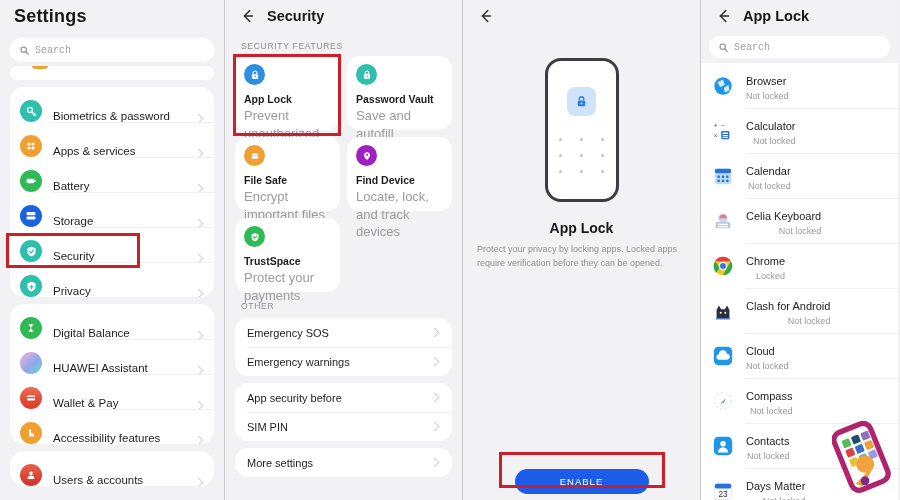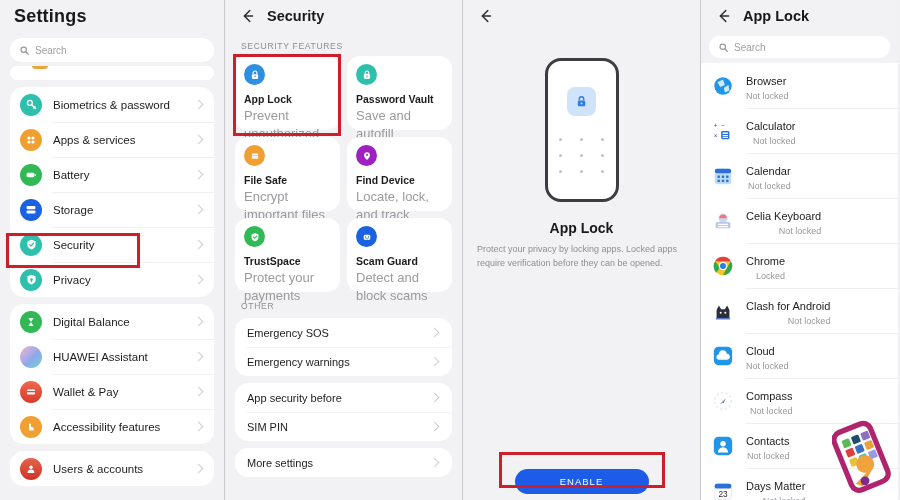--- a/index.html
+++ b/index.html
@@ -25,34 +25,34 @@
   .hdr-title { font-size:14.5px; font-weight:bold; color:#19191b; margin-left:10px; }
   .back { width:18px; height:18px; flex:0 0 auto; color:#2b2b2d; }
   .back svg { display:block; }
 
   
   .search {
     margin:6px 10px 0 10px; height:24px; background:#ffffff; border-radius:12px;
     display:flex; align-items:center; padding:0 10px; gap:6px;
   }
   .search.sm { height:22px; border-radius:11px; margin:4px 8px 0 8px; }
-  .search .ph { font-size:10px; color:#a0a0a4; }
+  .search .ph { font-size:10px; color:#a0a0a4;font-family:Liberation Mono, monospace; }
   .mag { width:9px; height:9px; flex:0 0 auto; }
   .mag circle { fill:none; stroke:#9a9a9e; stroke-width:1.6; }
   .mag line { stroke:#9a9a9e; stroke-width:1.6; stroke-linecap:round; }
 
   
   .card { background:#fff; border-radius:14px; margin:7px 10px 0 10px; overflow:hidden; }
   .card.stub { height:14px; margin-top:4px; position:relative; }
   .card.stub .nub {
     position:absolute; left:22px; top:-4px; width:16px; height:7px;
     border-radius:4px; background:#e9a53a;
   }
   .row {
-    display:flex; align-items:center; height:35px; padding:0 10px; position:relative;
+    display:flex; align-items:flex-end; height:35px; padding:0 10px; position:relative;
   }
   .row + .row:before {
     content:""; position:absolute; left:42px; right:0; top:0; height:1px; background:#f0f0f1;
   }
   .ic { width:22px; height:22px; border-radius:50%; flex:0 0 auto; position:relative;
         display:flex; align-items:center; justify-content:center; }
   .ic svg { display:block; }
   .row .lbl { font-size:11.5px; color:#1d1d1f; margin-left:11px; flex:1; white-space:nowrap; }
   .chev { width:7px; height:7px; border-right:1.4px solid #cfcfd2; border-top:1.4px solid #cfcfd2;
           transform:rotate(45deg); flex:0 0 auto; margin-right:2px; }
@@ -303,32 +303,20 @@
       </div>
       <div class="tile">
         <span class="tic" style="background:#31b955">
           <svg width="12" height="12" viewBox="0 0 14 14">
               <path d="M7 2.4 L11 4 V7.6 C11 9.9 9.2 11.4 7 12.1 C4.8 11.4 3 9.9 3 7.6 V4 Z" fill="#fff"></path>
               <path d="M5.2 7.2 L6.5 8.5 L9 6" stroke="#31b955" stroke-width="1.3" fill="none" stroke-linecap="round"></path>
             </svg>
         </span>
         <div class="tname">TrustSpace</div>
         <div class="tdesc">Protect your payments</div>
-      </div>
-      <div class="tile">
-        <span class="tic" style="background:#1a62e0">
-          <svg width="12" height="12" viewBox="0 0 14 14">
-              <rect x="3.2" y="4.4" width="7.6" height="6" rx="1.6" fill="#fff"></rect>
-              <circle cx="5.4" cy="7" r=".8" fill="#1a62e0"></circle>
-              <circle cx="8.6" cy="7" r=".8" fill="#1a62e0"></circle>
-              <rect x="5" y="8.8" width="4" height=".8" rx=".4" fill="#1a62e0"></rect>
-            </svg>
-        </span>
-        <div class="tname">Scam Guard</div>
-        <div class="tdesc">Detect and block scams</div>
       </div>
     </div>
 
     <div class="sect">OTHER</div>
 
     <div class="olist">
       <div class="orow">
         <span class="lbl">Emergency SOS</span>
         <span class="chev"></span>
       </div>

